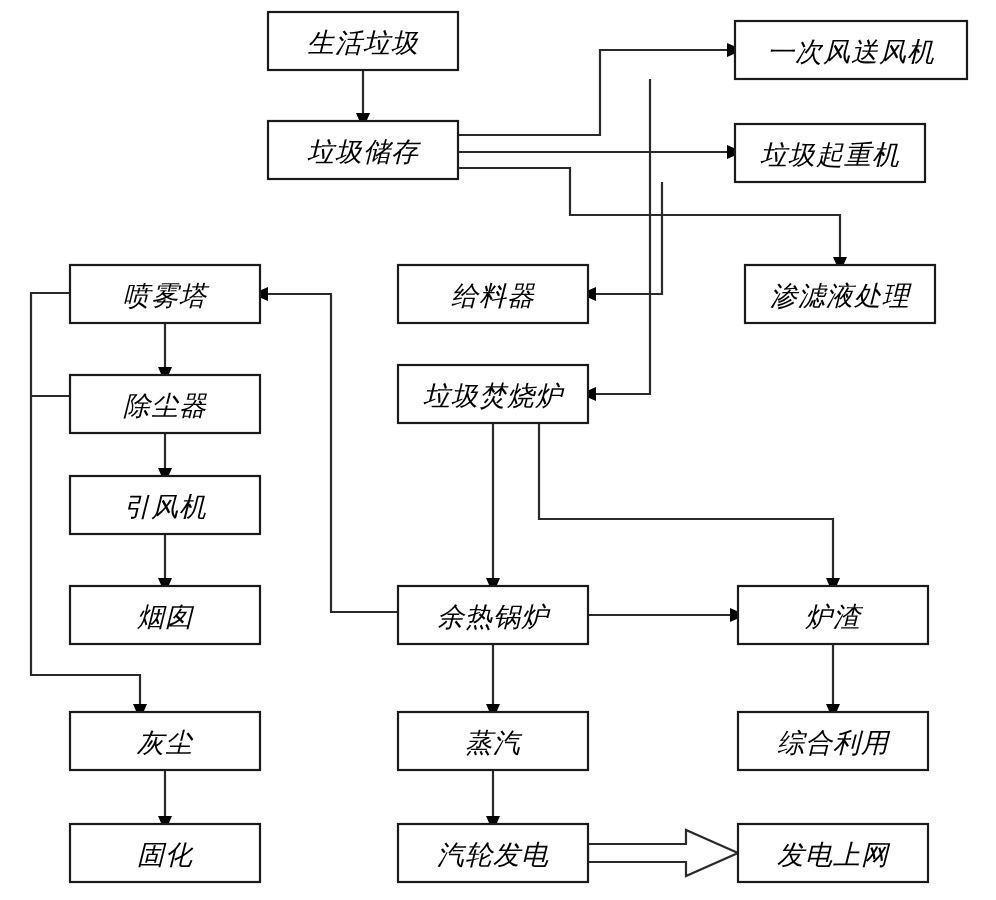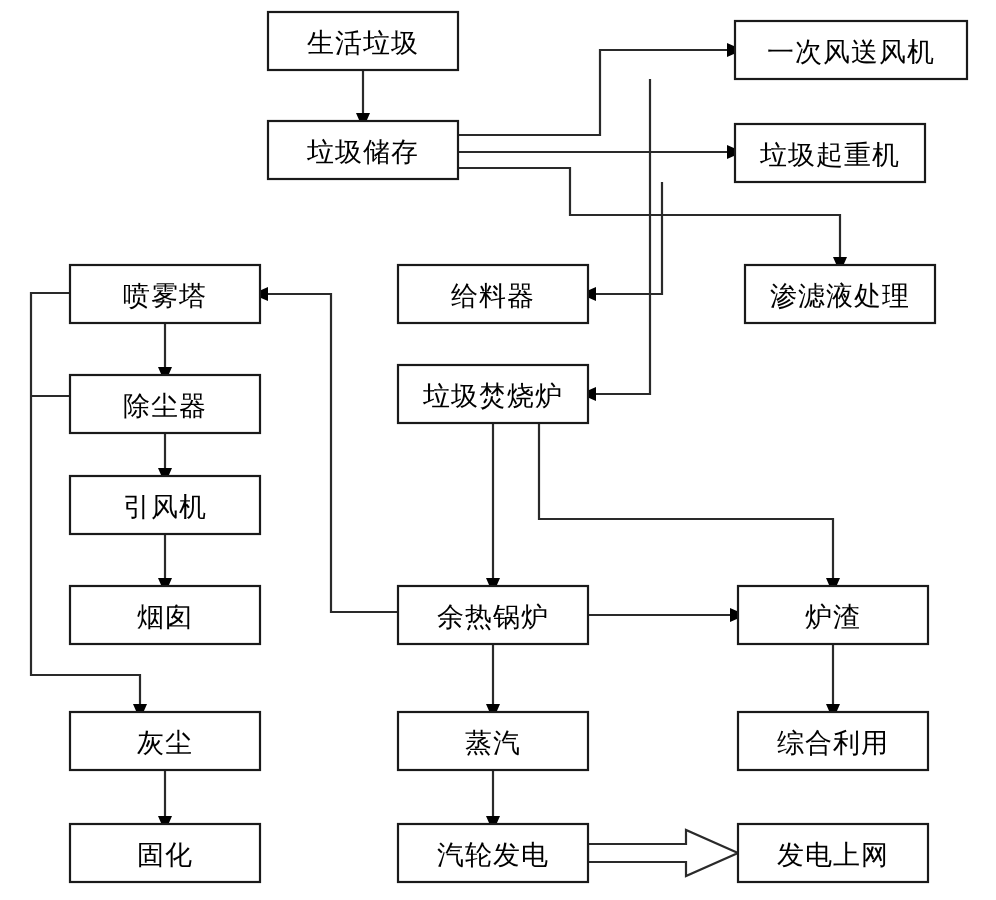--- a/index.html
+++ b/index.html
@@ -7,20 +7,21 @@
     padding: 0;
     background: #ffffff;
   }
   #diagram-root {
     position: relative;
     width: 996px;
     height: 900px;
     background: #ffffff;
     font-family: "DejaVu Sans", "Liberation Sans", sans-serif;
     overflow: hidden;
+    font-style: italic;
   }
   svg#flow-svg {
     position: absolute;
     left: 0;
     top: 0;
     width: 996px;
     height: 900px;
   }
   .node-rect {
     fill: #ffffff;

